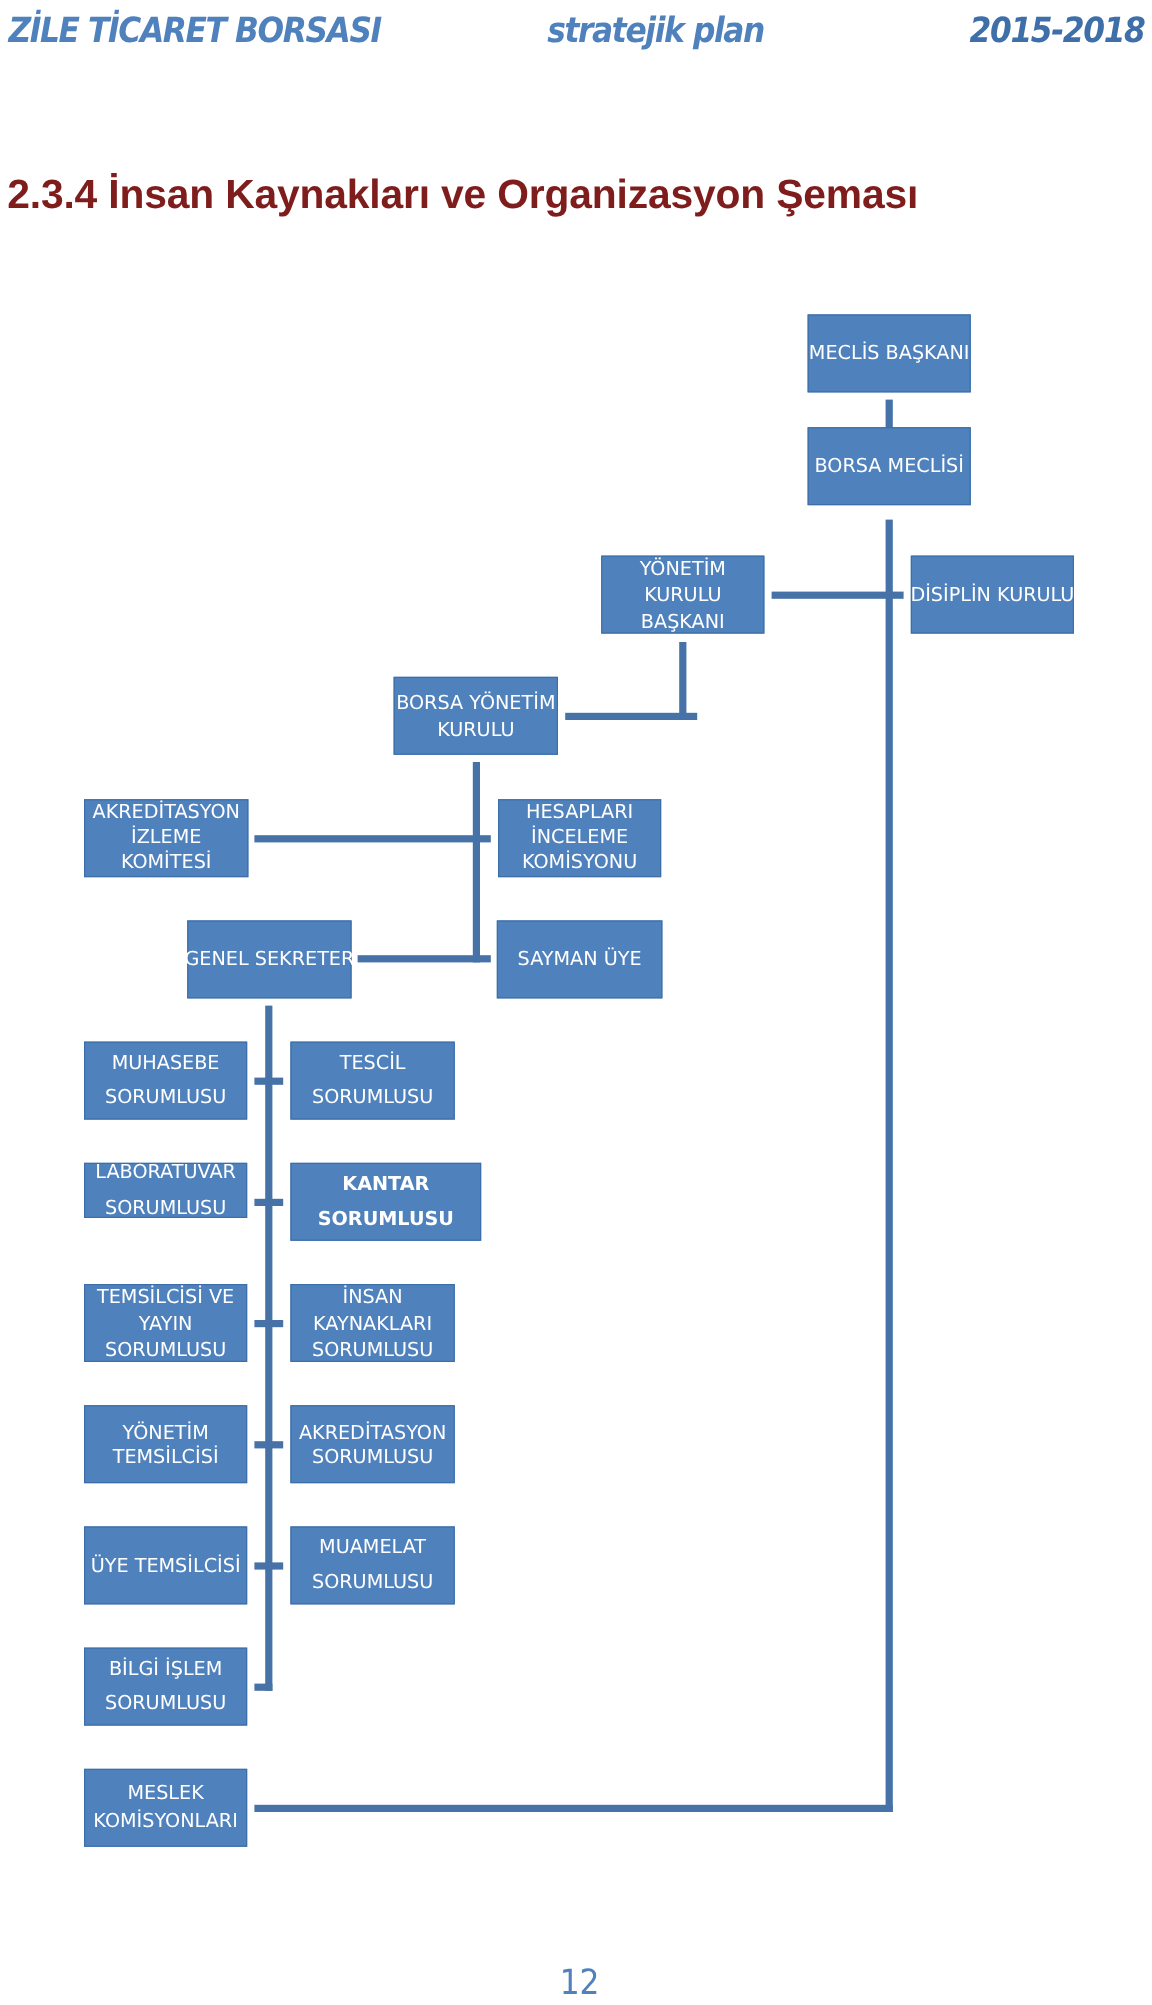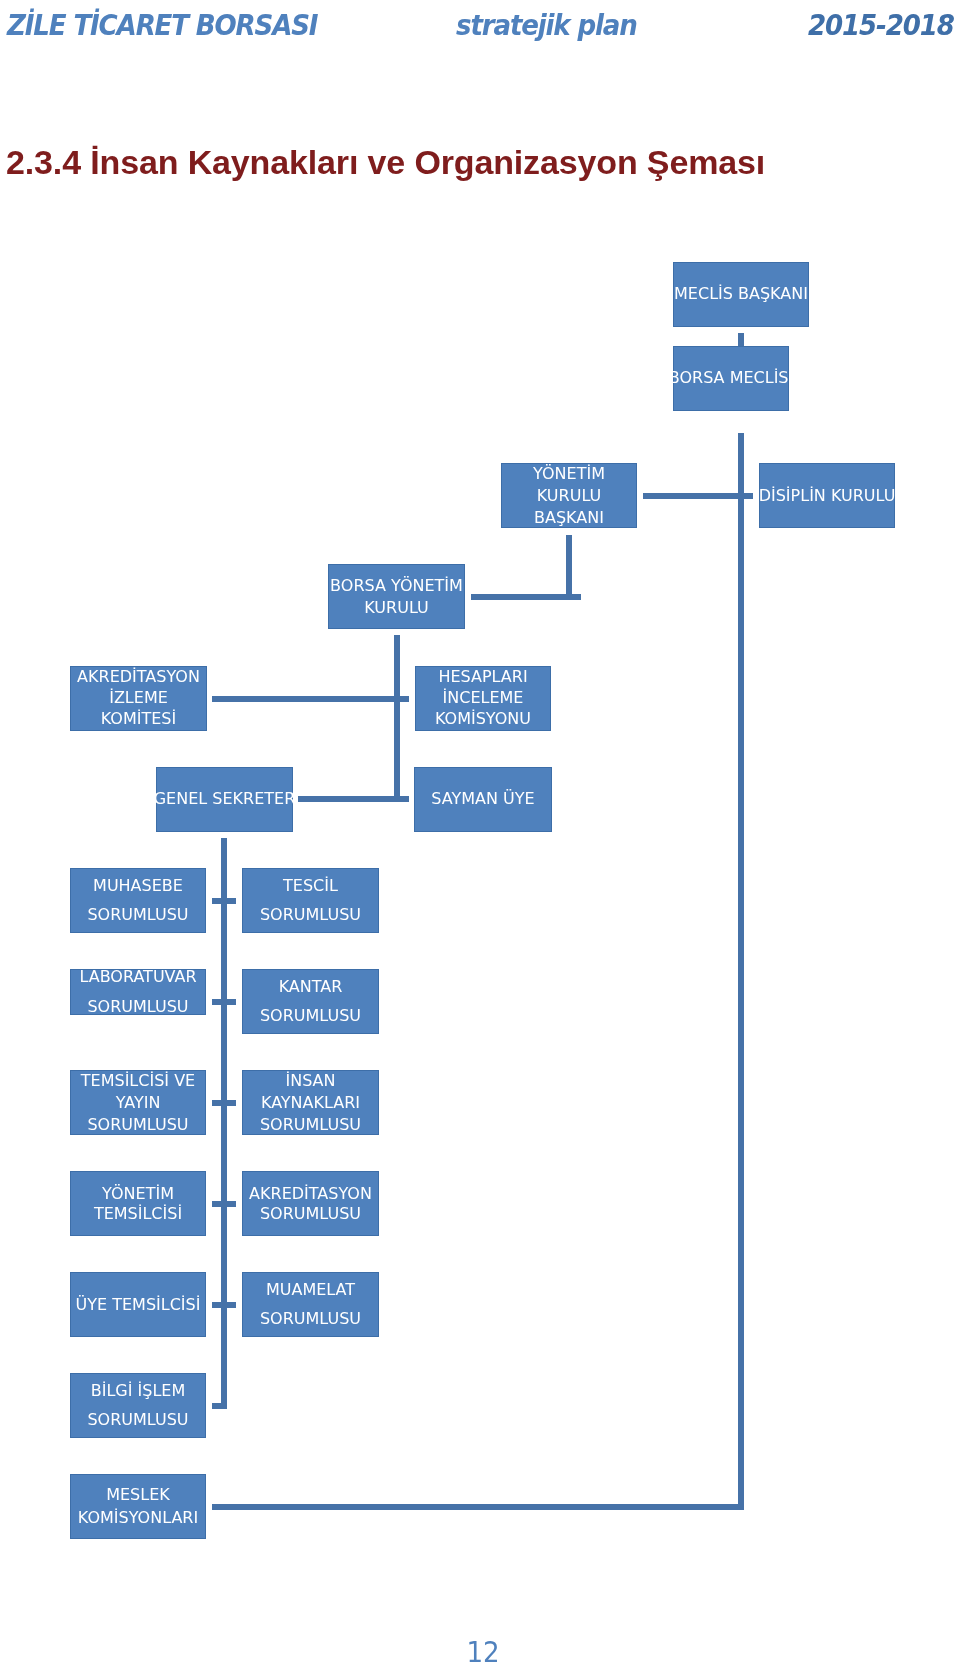--- a/index.html
+++ b/index.html
@@ -61,21 +61,21 @@
       <div class="conn" style="left: 212px; top: 1100px; width: 24px; height: 6px;"></div>
       <div class="conn" style="left: 212px; top: 1201px; width: 24px; height: 6px;"></div>
       <div class="conn" style="left: 212px; top: 1302px; width: 24px; height: 6px;"></div>
       <div class="conn" style="left: 212px; top: 1403px; width: 15px; height: 6px;"></div>
       <div class="conn" style="left: 212px; top: 1504px; width: 532px; height: 6px;"></div>
       <div class="node" style="left: 673px; top: 262px; width: 136px; height: 65px;">
         <div class="txt" style="line-height: 22px; margin-top: -1px;">
           <div>MECLİS BAŞKANI</div>
         </div>
       </div>
-      <div class="node" style="left: 673px; top: 346px; width: 116px; height: 65px;">
+      <div class="node" style="left: 673px; top: 356px; width: 136px; height: 65px;">
         <div class="txt" style="line-height: 22px; margin-top: -1px;">
           <div>BORSA MECLİSİ</div>
         </div>
       </div>
       <div class="node" style="left: 501px; top: 463px; width: 136px; height: 65px;">
         <div class="txt" style="line-height: 22px;">
           <div>YÖNETİM</div>
           <div>KURULU</div>
           <div>BAŞKANI</div>
         </div>
@@ -126,21 +126,21 @@
           <div>TESCİL</div>
           <div>SORUMLUSU</div>
         </div>
       </div>
       <div class="node" style="left: 70px; top: 969px; width: 136px; height: 46px;">
         <div class="txt" style="line-height: 29.5px; margin-top: -1px;">
           <div>LABORATUVAR</div>
           <div>SORUMLUSU</div>
         </div>
       </div>
-      <div class="node" style="left: 242px; top: 969px; width: 137px; height: 65px;">
+      <div class="node" style="left: 242px; top: 969px; width: 159px; height: 65px; font-weight: bold;">
         <div class="txt" style="line-height: 29.5px; margin-top: -1px;">
           <div>KANTAR</div>
           <div>SORUMLUSU</div>
         </div>
       </div>
       <div class="node" style="left: 70px; top: 1070px; width: 136px; height: 65px;">
         <div class="txt" style="line-height: 22px;">
           <div>TEMSİLCİSİ VE</div>
           <div>YAYIN</div>
           <div>SORUMLUSU</div>

